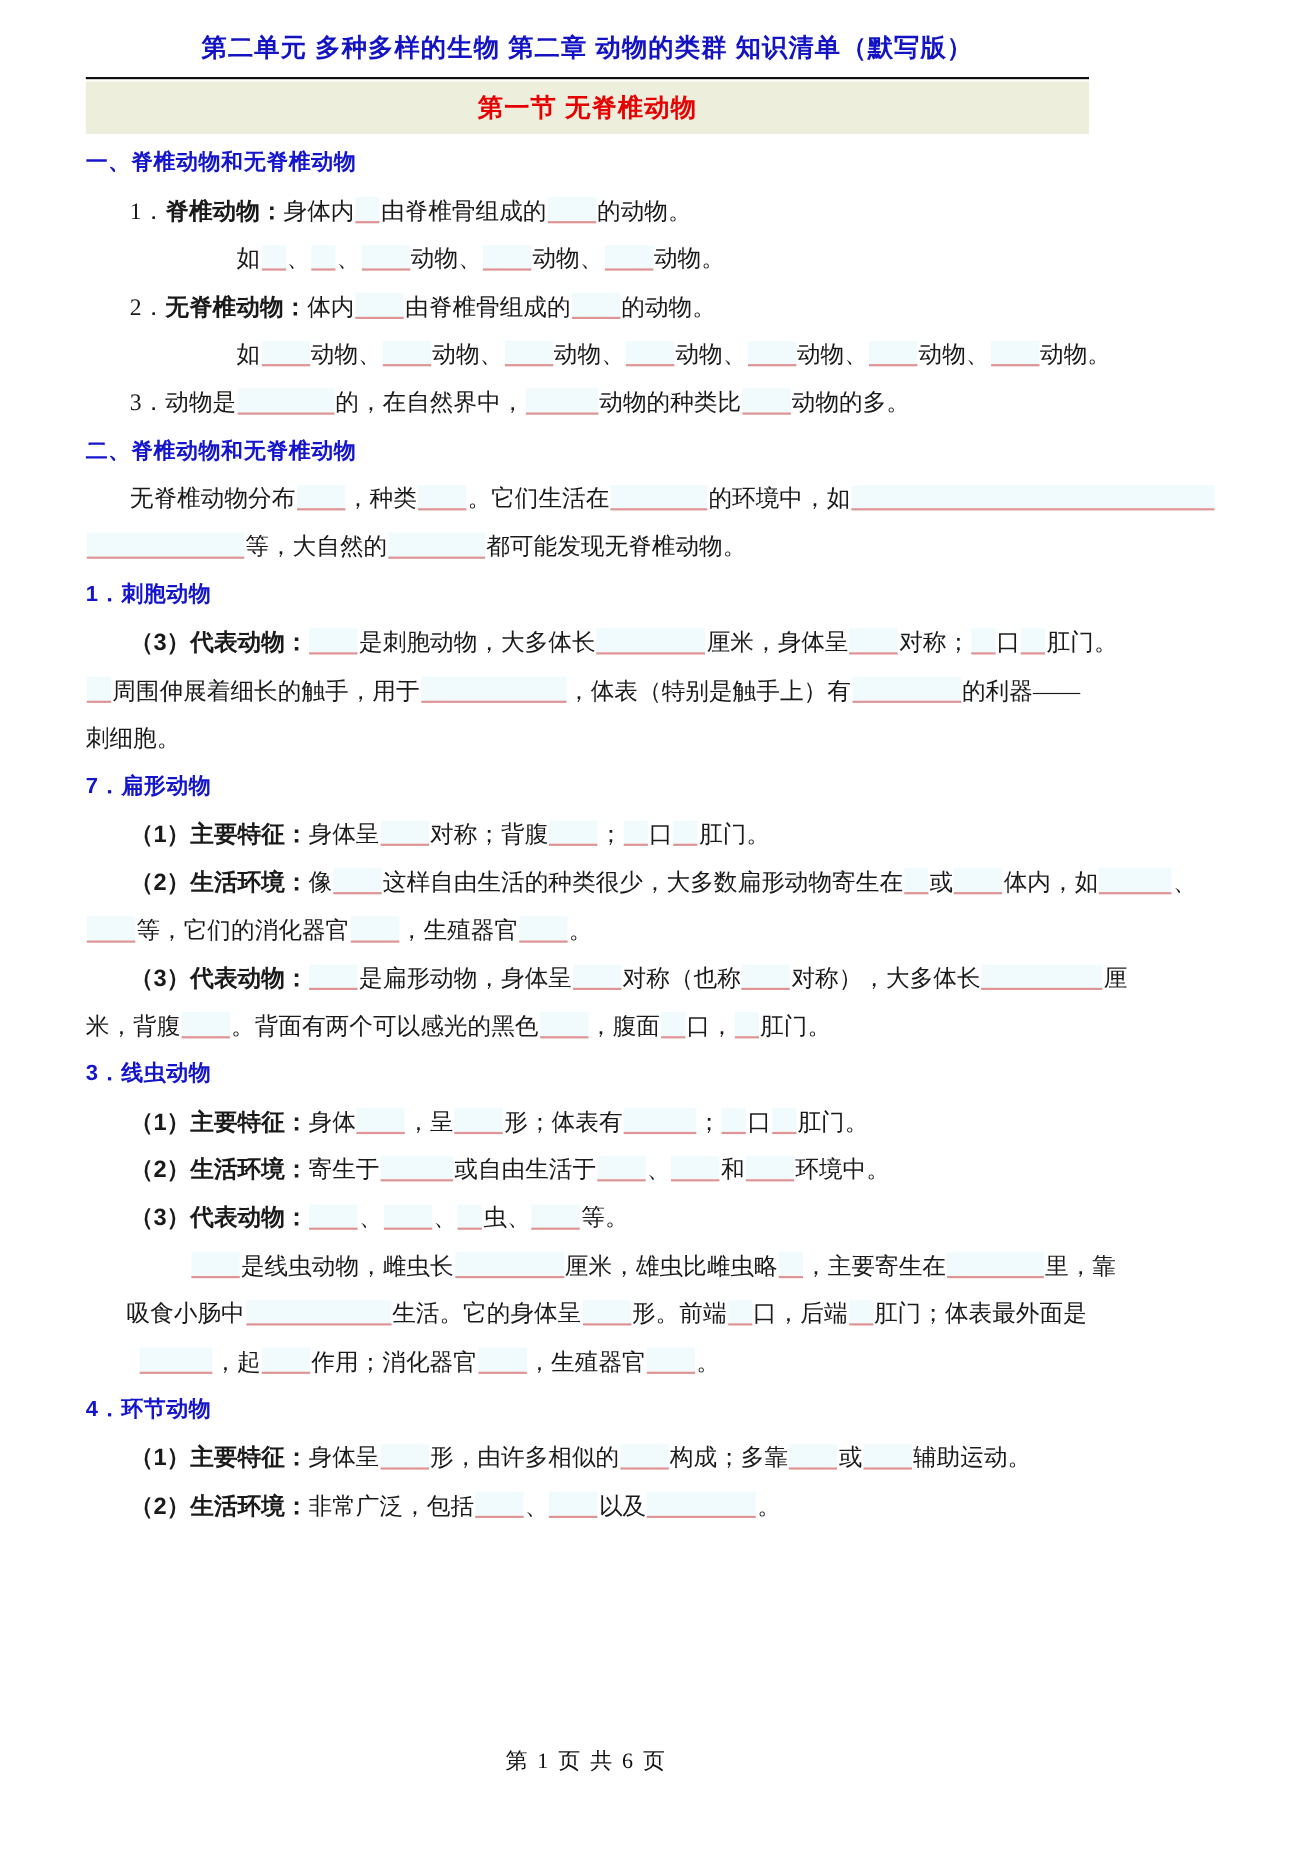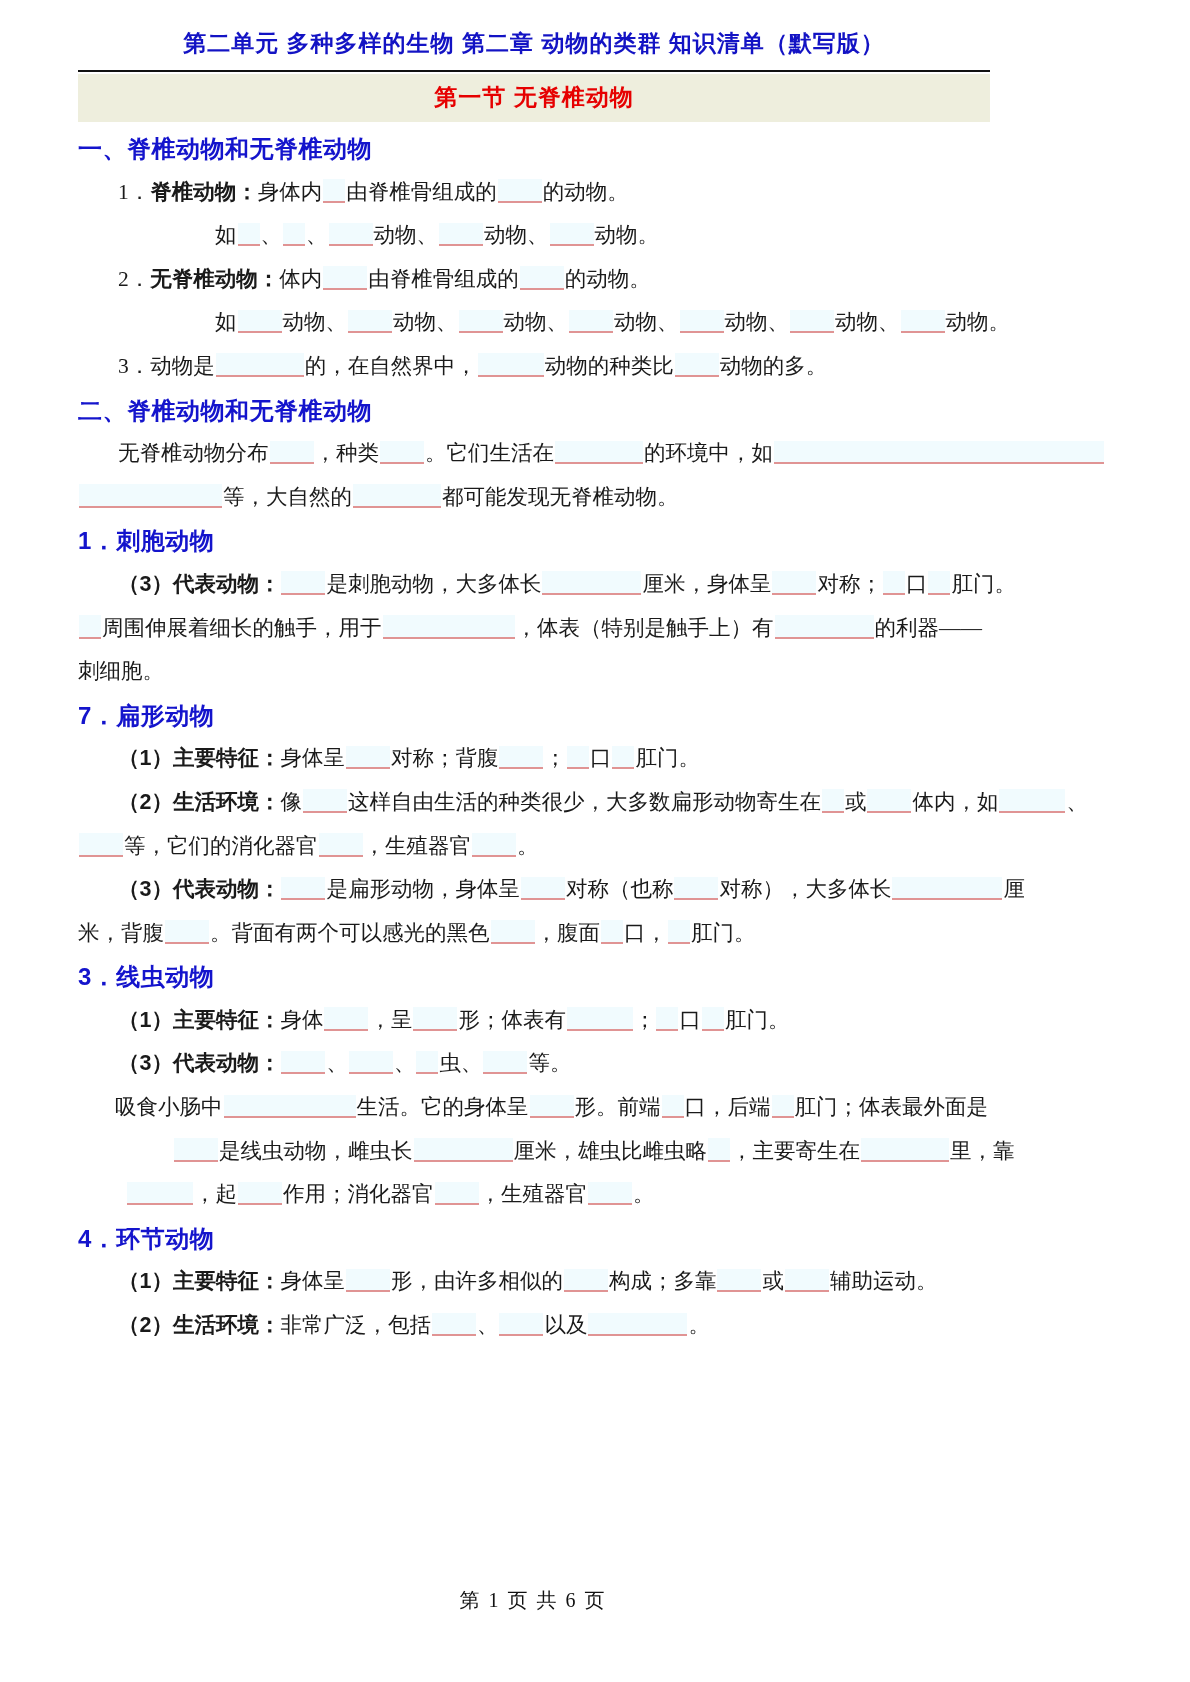--- a/index.html
+++ b/index.html
@@ -44,21 +44,21 @@
   }
   .lines { margin-top: 5px; }
   .line {
     line-height: 43.6px;
     font-size: 21.5px;
     white-space: nowrap;
   }
   .h-line {
     font-family: "Liberation Sans", "DejaVu Sans", sans-serif;
     font-weight: bold;
-    font-size: 24px;
+    font-size: 20px;
     color: var(--heading-blue, #1414cc);
     letter-spacing: 0.5px;
   }
   .bold-label {
     font-family: "Liberation Sans", "DejaVu Sans", sans-serif;
     font-weight: bold;
   }
   .blank {
     display: inline-block;
     height: 1em;
@@ -99,22 +99,23 @@
       <div class="line t-line" style="padding-left: 0px;"><span><span class="blank" style="width: 22px;"></span>周围伸展着细长的触手，用于<span class="blank" style="width: 132px;"></span>，体表（特别是触手上）有<span class="blank" style="width: 99px;"></span>的利器——</span></div>
       <div class="line t-line" style="padding-left: 0px;"><span>刺细胞。</span></div>
       <div class="line h-line" style="padding-left: 0px;">7．扁形动物</div>
       <div class="line t-line" style="padding-left: 40px;"><span class="bold-label">（1）主要特征：</span><span>身体呈<span class="blank" style="width: 44px;"></span>对称；背腹<span class="blank" style="width: 44px;"></span>；<span class="blank" style="width: 22px;"></span>口<span class="blank" style="width: 22px;"></span>肛门。</span></div>
       <div class="line t-line" style="padding-left: 40px;"><span class="bold-label">（2）生活环境：</span><span>像<span class="blank" style="width: 44px;"></span>这样自由生活的种类很少，大多数扁形动物寄生在<span class="blank" style="width: 22px;"></span>或<span class="blank" style="width: 44px;"></span>体内，如<span class="blank" style="width: 66px;"></span>、</span></div>
       <div class="line t-line" style="padding-left: 0px;"><span><span class="blank" style="width: 44px;"></span>等，它们的消化器官<span class="blank" style="width: 44px;"></span>，生殖器官<span class="blank" style="width: 44px;"></span>。</span></div>
       <div class="line t-line" style="padding-left: 40px;"><span class="bold-label">（3）代表动物：</span><span><span class="blank" style="width: 44px;"></span>是扁形动物，身体呈<span class="blank" style="width: 44px;"></span>对称（也称<span class="blank" style="width: 44px;"></span>对称），大多体长<span class="blank" style="width: 110px;"></span>厘</span></div>
       <div class="line t-line" style="padding-left: 0px;"><span>米，背腹<span class="blank" style="width: 44px;"></span>。背面有两个可以感光的黑色<span class="blank" style="width: 44px;"></span>，腹面<span class="blank" style="width: 22px;"></span>口，<span class="blank" style="width: 22px;"></span>肛门。</span></div>
       <div class="line h-line" style="padding-left: 0px;">3．线虫动物</div>
       <div class="line t-line" style="padding-left: 40px;"><span class="bold-label">（1）主要特征：</span><span>身体<span class="blank" style="width: 44px;"></span>，呈<span class="blank" style="width: 44px;"></span>形；体表有<span class="blank" style="width: 66px;"></span>；<span class="blank" style="width: 22px;"></span>口<span class="blank" style="width: 22px;"></span>肛门。</span></div>
+      <div class="line t-line" style="padding-left: 40px;"><span class="bold-label">（2）生活环境：</span><span>寄生于<span class="blank" style="width: 66px;"></span>或自由生活于<span class="blank" style="width: 44px;"></span>、<span class="blank" style="width: 44px;"></span>和<span class="blank" style="width: 44px;"></span>环境中。</span></div>
       <div class="line t-line" style="padding-left: 40px;"><span class="bold-label">（3）代表动物：</span><span><span class="blank" style="width: 44px;"></span>、<span class="blank" style="width: 44px;"></span>、<span class="blank" style="width: 22px;"></span>虫、<span class="blank" style="width: 44px;"></span>等。</span></div>
+      <div class="line t-line" style="padding-left: 95px;"><span><span class="blank" style="width: 44px;"></span>是线虫动物，雌虫长<span class="blank" style="width: 99px;"></span>厘米，雄虫比雌虫略<span class="blank" style="width: 22px;"></span>，主要寄生在<span class="blank" style="width: 88px;"></span>里，靠</span></div>
       <div class="line t-line" style="padding-left: 37px;"><span>吸食小肠中<span class="blank" style="width: 132px;"></span>生活。它的身体呈<span class="blank" style="width: 44px;"></span>形。前端<span class="blank" style="width: 22px;"></span>口，后端<span class="blank" style="width: 22px;"></span>肛门；体表最外面是</span></div>
-      <div class="line t-line" style="padding-left: 95px;"><span><span class="blank" style="width: 44px;"></span>是线虫动物，雌虫长<span class="blank" style="width: 99px;"></span>厘米，雄虫比雌虫略<span class="blank" style="width: 22px;"></span>，主要寄生在<span class="blank" style="width: 88px;"></span>里，靠</span></div>
       <div class="line t-line" style="padding-left: 48px;"><span><span class="blank" style="width: 66px;"></span>，起<span class="blank" style="width: 44px;"></span>作用；消化器官<span class="blank" style="width: 44px;"></span>，生殖器官<span class="blank" style="width: 44px;"></span>。</span></div>
       <div class="line h-line" style="padding-left: 0px;">4．环节动物</div>
       <div class="line t-line" style="padding-left: 40px;"><span class="bold-label">（1）主要特征：</span><span>身体呈<span class="blank" style="width: 44px;"></span>形，由许多相似的<span class="blank" style="width: 44px;"></span>构成；多靠<span class="blank" style="width: 44px;"></span>或<span class="blank" style="width: 44px;"></span>辅助运动。</span></div>
       <div class="line t-line" style="padding-left: 40px;"><span class="bold-label">（2）生活环境：</span><span>非常广泛，包括<span class="blank" style="width: 44px;"></span>、<span class="blank" style="width: 44px;"></span>以及<span class="blank" style="width: 99px;"></span>。</span></div>
     </div>
   <div class="footer">第 1 页 共 6 页</div>
 </div>
 
 </body></html>

